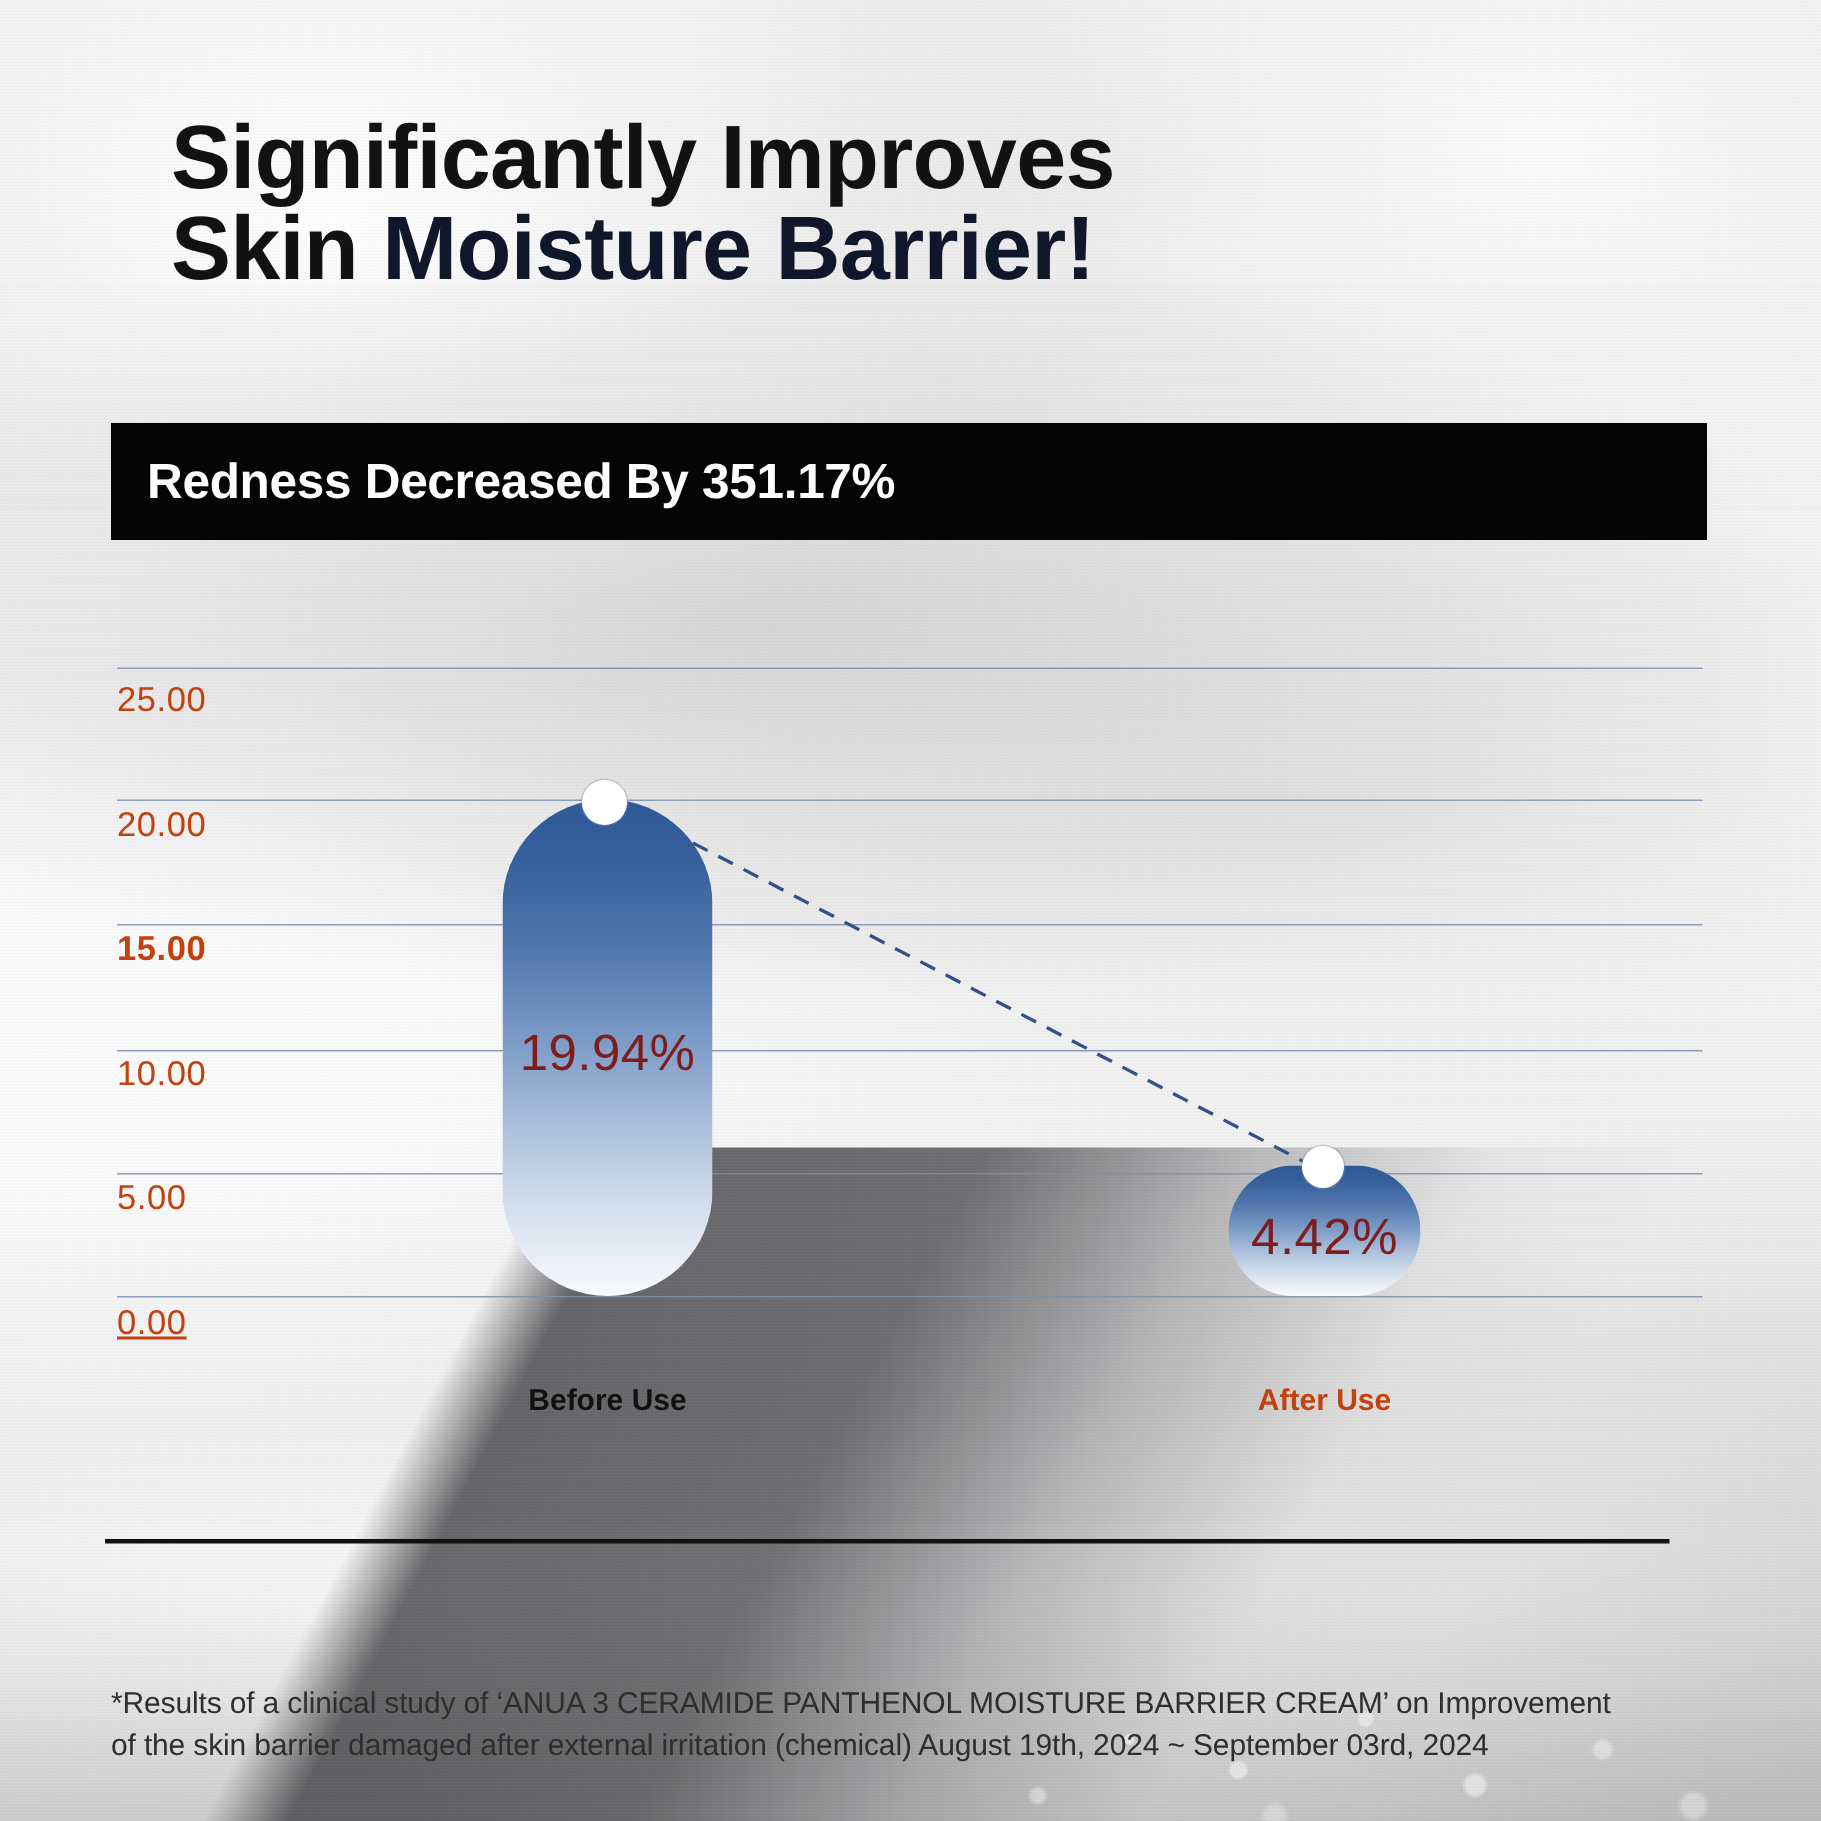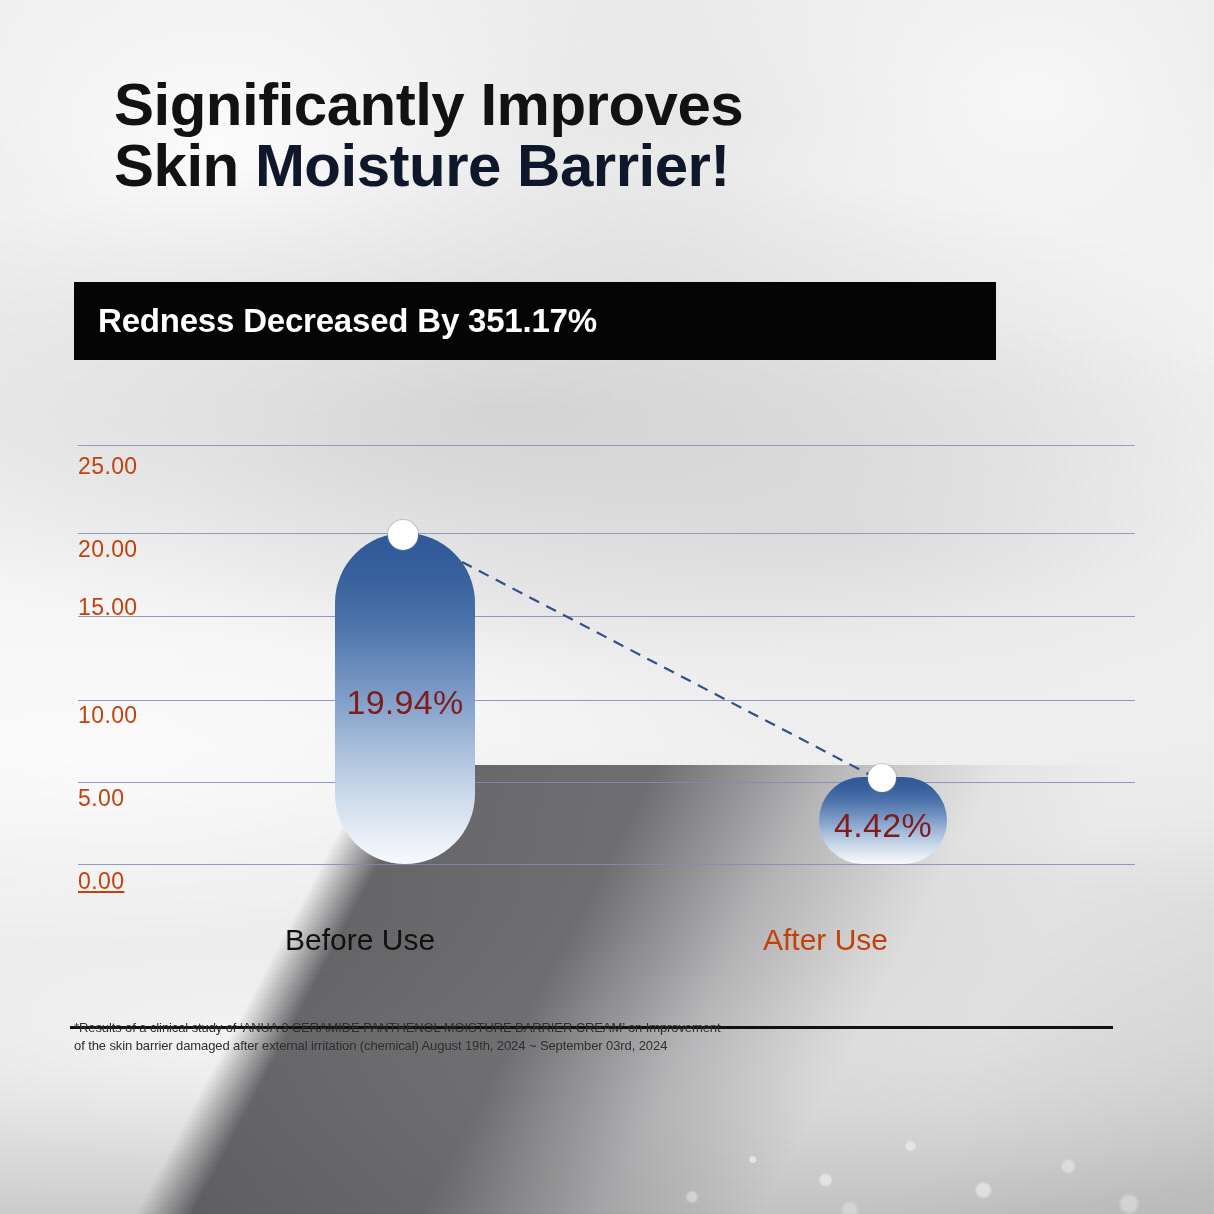--- a/index.html
+++ b/index.html
@@ -89,21 +89,21 @@
     color: #121212;
     white-space: nowrap;
   }
   .headline .accent { color: #0f172a; }
 
   
   .banner {
     position: absolute;
     left: 74px;
     top: 282px;
-    width: 922px;
+    width: 1064px;
     height: 78px;
     background: #050505;
     display: flex;
     align-items: center;
   }
   .banner-text {
     color: #ffffff;
     font-size: 33px;
     font-weight: bold;
     margin-left: 24px;
@@ -160,42 +160,42 @@
     letter-spacing: 0.3px;
   }
   .dot {
     position: absolute;
     border-radius: 50%;
     background: #ffffff;
     box-shadow: 0 0 0 1px rgba(120,140,175,0.35);
   }
   .xlabel {
     position: absolute;
-    font-size: 30px;
-    font-weight: normal;
-    text-align: left;
+    font-size: 20px;
+    font-weight: bold;
+    text-align: center;
   }
   .xlabel.before { color: #111111; }
   .xlabel.after  { color: #c2410c; }
 
   
   .divider {
     position: absolute;
     left: 70px;
     top: 1026px;
     width: 1043px;
     height: 3px;
     background: #111111;
   }
   .footnote {
     position: absolute;
     left: 74px;
-    top: 1019px;
+    top: 1122px;
     width: 1070px;
-    font-size: 13px;
+    font-size: 20px;
     line-height: 1.42;
     color: #2e2e2e;
     letter-spacing: -0.1px;
   }
 </style>
 </head>
 <body>
 
 <div id="stage">
 
@@ -219,21 +219,21 @@
 
     <div class="gridline" style="top:445px;"></div>
     <div class="gridline" style="top:533px;"></div>
     <div class="gridline" style="top:616px;"></div>
     <div class="gridline" style="top:700px;"></div>
     <div class="gridline" style="top:782px;"></div>
     <div class="gridline" style="top:864px;"></div>
 
     <div class="ytick" style="top:453px;">25.00</div>
     <div class="ytick" style="top:536px;">20.00</div>
-    <div class="ytick" style="top:594px;">15.00</div>
+    <div class="ytick" style="top:619px;font-weight:bold;">15.00</div>
     <div class="ytick" style="top:702px;">10.00</div>
     <div class="ytick" style="top:785px;">5.00</div>
     <div class="ytick" style="top:868px;text-decoration:underline;">0.00</div>
 
     <svg style="position:absolute;left:0;top:0;width:1214px;height:1214px;overflow:visible;">
       <line x1="462" y1="562" x2="876" y2="778" stroke="#33508a" stroke-width="2.2" stroke-dasharray="11 8"></line>
     </svg>
 
     <div class="bar" style="left:335px; top:533px; width:140px; height:331px; border-radius:70px 70px 70px 70px;">
       <div class="bar-fill"></div>

